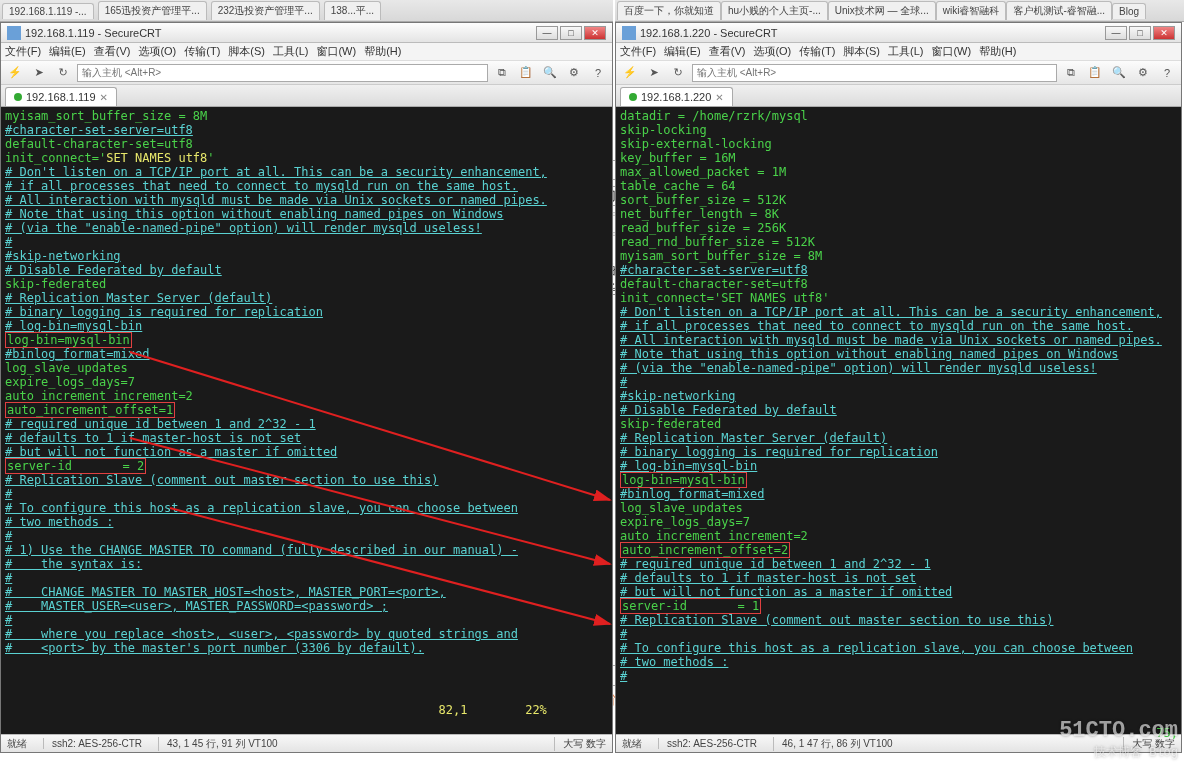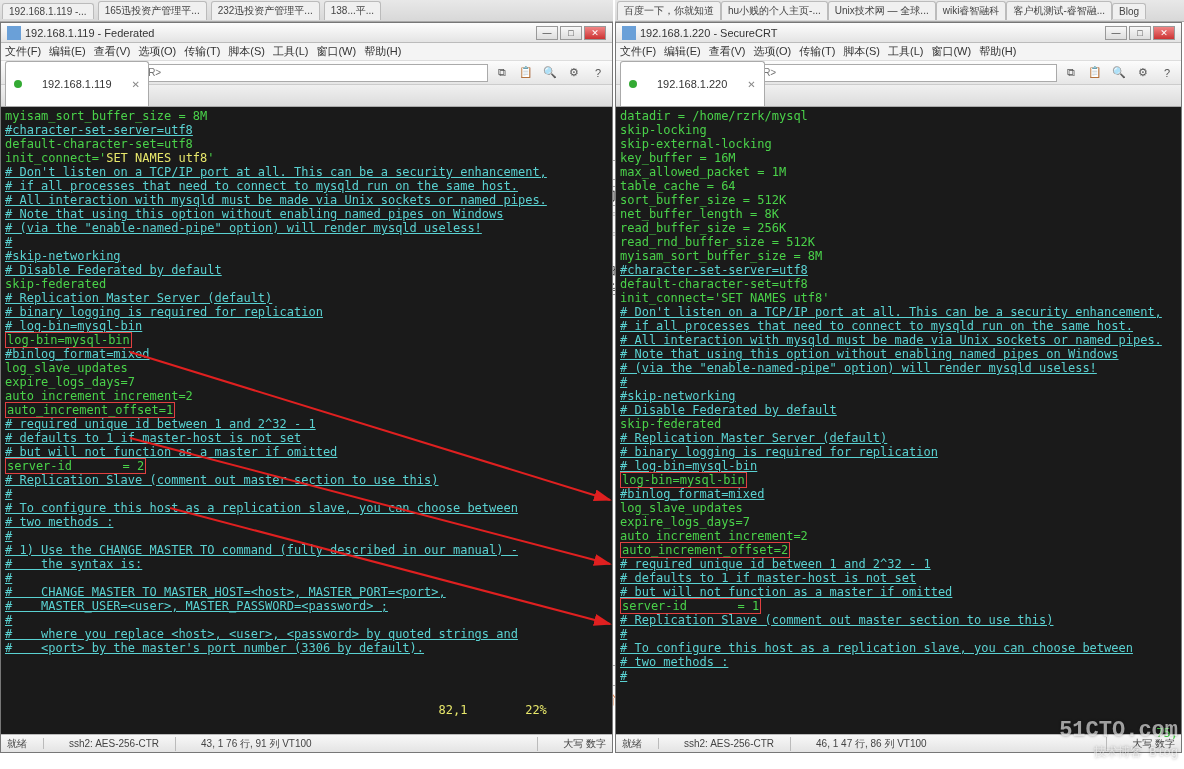--- a/index.html
+++ b/index.html
@@ -14,29 +14,29 @@
 .titlebar { height: 20px; background: linear-gradient(#fdfdfd,#e4e4e4); display: flex; align-items: center; padding: 0 6px; font-size: 11px; color: #333; border-bottom: 1px solid #bbb; }
 .titlebar .title-ico { width: 14px; height: 14px; background: #6aa0d8; margin-right: 4px; }
 .titlebar .wbtns { margin-left: auto; display: flex; gap: 2px; }
 .titlebar .wbtn { width: 22px; height: 14px; border: 1px solid #999; background: linear-gradient(#f8f8f8,#ddd); display: flex; align-items: center; justify-content: center; font-size: 9px; color: #333; }
 .titlebar .wbtn.close { background: linear-gradient(#f08585,#c33); color: #fff; }
 .menubar { height: 18px; background: #f4f4f4; display: flex; align-items: center; padding: 0 4px; gap: 8px; font-size: 11px; color: #333; border-bottom: 1px solid #ddd; }
 .toolbar { height: 24px; background: linear-gradient(#fcfcfc,#e6e6e6); display: flex; align-items: center; padding: 0 4px; gap: 4px; border-bottom: 1px solid #ccc; }
 .tb-btn { width: 20px; height: 18px; border: 1px solid transparent; display: flex; align-items: center; justify-content: center; color: #555; font-size: 11px; }
 .host-input { flex: 1; height: 18px; background: #fff; border: 1px solid #aaa; padding: 0 4px; font-size: 10px; color: #888; }
 .session-tabs { height: 22px; background: linear-gradient(#f0f0f0,#dcdcdc); display: flex; align-items: flex-end; padding: 0 4px; border-bottom: 1px solid #aaa; }
-.session-tab { display: flex; align-items: center; gap: 20px; padding: 16px 8px; background: #fff; border: 1px solid #aaa; border-bottom: none; border-radius: 3px 3px 0 0; font-size: 11px; color: #333; }
+.session-tab { display: flex; align-items: center; gap: 4px; padding: 3px 8px; background: #fff; border: 1px solid #aaa; border-bottom: none; border-radius: 3px 3px 0 0; font-size: 11px; color: #333; }
 .session-tab .dot { width: 8px; height: 8px; border-radius: 50%; background: #3a3; }
 .session-tab .x { color: #888; font-size: 10px; cursor: pointer; }
 .terminal { flex: 1; background: #1a1a1a; color: #4ad24a; font-family: "Fixedsys","Consolas",monospace; font-size: 12px; line-height: 14px; padding: 2px 4px; white-space: pre; overflow: hidden; position: relative; }
 .terminal .y { color: #e8e86b; margin-top: 48px; }
 .terminal .c { color: #5ad2d2; text-decoration: underline; }
 .terminal .hl { border: 1px solid #e04040; padding: 0 1px; }
 .statusbar { height: 18px; background: linear-gradient(#f8f8f8,#e4e4e4); display: flex; align-items: center; padding: 0 6px; font-size: 10px; color: #444; border-top: 1px solid #bbb; gap: 16px; }
-.statusbar .seg { border-left: 1px solid #bbb; padding-left: 25px; }
+.statusbar .seg { border-left: 1px solid #bbb; padding-left: 8px; }
 
 
 .bg-layer { position: absolute; inset: 0; background: #fff; z-index: -1; }
 .admin-head { position: absolute; left: 280px; top: 96px; width: 310px; height: 36px; color: #2a8dbd; font-size: 20px; display: flex; align-items: center; gap: 6px; }
 .admin-head .gear { width: 20px; height: 20px; border: 2px solid #2a8dbd; border-radius: 50%; position: relative; }
 .sidebar { position: absolute; left: 300px; top: 130px; width: 98px; background: #47a9d1; color: #fff; font-size: 12px; }
 .sidebar .grp { background: linear-gradient(#4fb3db,#3a98c2); padding: 6px 10px; font-weight: bold; border-bottom: 1px solid #3790b8; }
 .sidebar .itm { background: #3696c0; padding: 5px 10px; border-bottom: 1px solid #3288af; color: #e8f4fa; }
 .editor-area { position: absolute; left: 440px; top: 160px; width: 600px; }
 .editor-area .row { display: flex; align-items: center; gap: 8px; margin-bottom: 6px; font-size: 12px; color: #444; }
@@ -169,21 +169,21 @@
     <span class="tab">hu小贱的个人主页-...</span>
     <span class="tab">Unix技术网 — 全球...</span>
     <span class="tab">wiki睿智融科</span>
     <span class="tab">客户机测试-睿智融...</span>
     <span class="tab">Blog</span>
   </div>
 
 <div class="pane pane-left">
   <div class="titlebar">
     <span class="title-ico"></span>
-    <span>192.168.1.119 - Federated</span>
+    <span>192.168.1.119 - SecureCRT</span>
     <div class="wbtns">
       <span class="wbtn">—</span>
       <span class="wbtn">□</span>
       <span class="wbtn close">✕</span>
     </div>
   </div>
   <div class="menubar" id="menu-left">
       <span>文件(F)</span>
       <span>编辑(E)</span>
       <span>查看(V)</span>
@@ -209,21 +209,21 @@
     <div class="session-tab">
       <span class="dot"></span>
       <span>192.168.1.119</span>
       <span class="x">✕</span>
     </div>
   </div>
   <div class="terminal" id="term-left"><div>myisam_sort_buffer_size = 8M</div><div class="c">#character-set-server=utf8</div><div>default-character-set=utf8</div><div><span>init_connect='</span><span class="y">SET NAMES utf8</span><span>'</span></div><div class="c"># Don't listen on a TCP/IP port at all. This can be a security enhancement,</div><div class="c"># if all processes that need to connect to mysqld run on the same host.</div><div class="c"># All interaction with mysqld must be made via Unix sockets or named pipes.</div><div class="c"># Note that using this option without enabling named pipes on Windows</div><div class="c"># (via the "enable-named-pipe" option) will render mysqld useless!</div><div class="c">#</div><div class="c">#skip-networking</div><div></div><div class="c"># Disable Federated by default</div><div>skip-federated</div><div></div><div class="c"># Replication Master Server (default)</div><div class="c"># binary logging is required for replication</div><div class="c"># log-bin=mysql-bin</div><div><span class="hl">log-bin=mysql-bin</span></div><div class="c">#binlog_format=mixed</div><div></div><div>log_slave_updates</div><div>expire_logs_days=7</div><div>auto_increment_increment=2</div><div><span class="hl">auto_increment_offset=1</span></div><div></div><div class="c"># required unique id between 1 and 2^32 - 1</div><div class="c"># defaults to 1 if master-host is not set</div><div class="c"># but will not function as a master if omitted</div><div><span class="hl">server-id       = 2</span></div><div></div><div class="c"># Replication Slave (comment out master section to use this)</div><div class="c">#</div><div class="c"># To configure this host as a replication slave, you can choose between</div><div class="c"># two methods :</div><div class="c">#</div><div class="c"># 1) Use the CHANGE MASTER TO command (fully described in our manual) -</div><div class="c">#    the syntax is:</div><div class="c">#</div><div class="c">#    CHANGE MASTER TO MASTER_HOST=&lt;host&gt;, MASTER_PORT=&lt;port&gt;,</div><div class="c">#    MASTER_USER=&lt;user&gt;, MASTER_PASSWORD=&lt;password&gt; ;</div><div class="c">#</div><div class="c">#    where you replace &lt;host&gt;, &lt;user&gt;, &lt;password&gt; by quoted strings and</div><div class="c">#    &lt;port&gt; by the master's port number (3306 by default).</div><div></div><div class="y">                                                            82,1        22%</div></div>
   <div class="statusbar">
     <span>就绪</span>
     <span class="seg">ssh2: AES-256-CTR</span>
-    <span class="seg">43,  1  76 行, 91 列  VT100</span>
+    <span class="seg">43,  1  45 行, 91 列  VT100</span>
     <span class="seg" style="margin-left:auto">大写 数字</span>
   </div>
 </div>
 
 <div class="pane pane-right">
   <div class="titlebar">
     <span class="title-ico"></span>
     <span>192.168.1.220 - SecureCRT</span>
     <div class="wbtns">
       <span class="wbtn">—</span>

